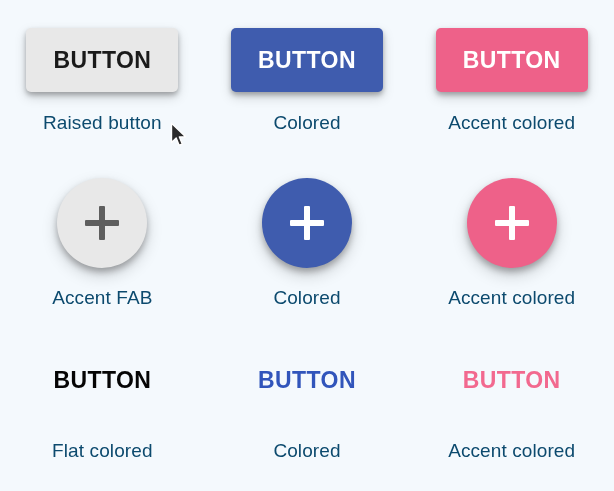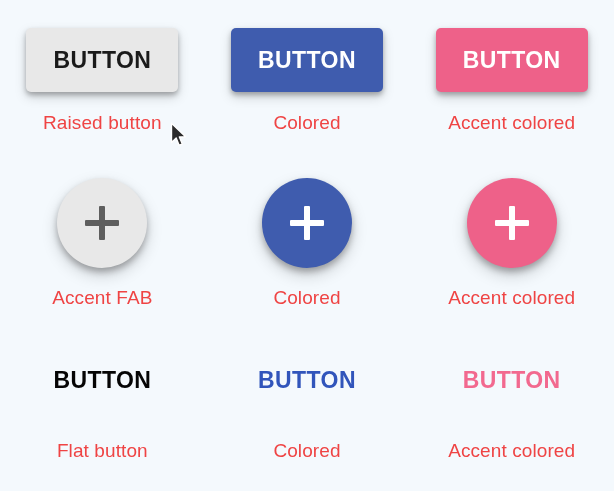--- a/index.html
+++ b/index.html
@@ -39,21 +39,21 @@
     align-items: center;
   }
 
   .row-raised { top: 28px; }
   .row-fab    { top: 178px; }
   .row-flat   { top: 362px; }
 
   
   .caption {
     font-size: 19px;
-    color: #ef4444;
+    color: #0c4a6e;
     letter-spacing: 0.1px;
     white-space: nowrap;
     font-weight: 400;
   }
   .cap-raised { margin-top: 20px; }
   .cap-fab    { margin-top: 19px; }
   .cap-flat   { margin-top: 41px; }
 
   
   .btn-raised {
@@ -207,21 +207,21 @@
       </button>
       <span class="caption cap-fab">Accent colored</span>
     </div>
 
   </div>
 
   <div class="row row-flat">
 
     <div class="cell">
       <button class="btn-flat plain">BUTTON</button>
-      <span class="caption cap-flat">Flat button</span>
+      <span class="caption cap-flat">Flat colored</span>
     </div>
 
     <div class="cell">
       <button class="btn-flat colored">BUTTON</button>
       <span class="caption cap-flat">Colored</span>
     </div>
 
     <div class="cell">
       <button class="btn-flat accent">BUTTON</button>
       <span class="caption cap-flat">Accent colored</span>

